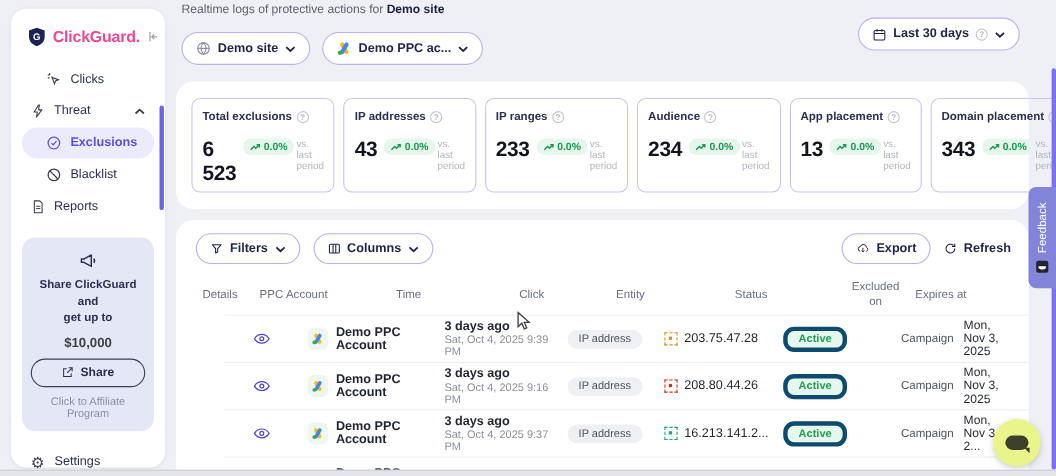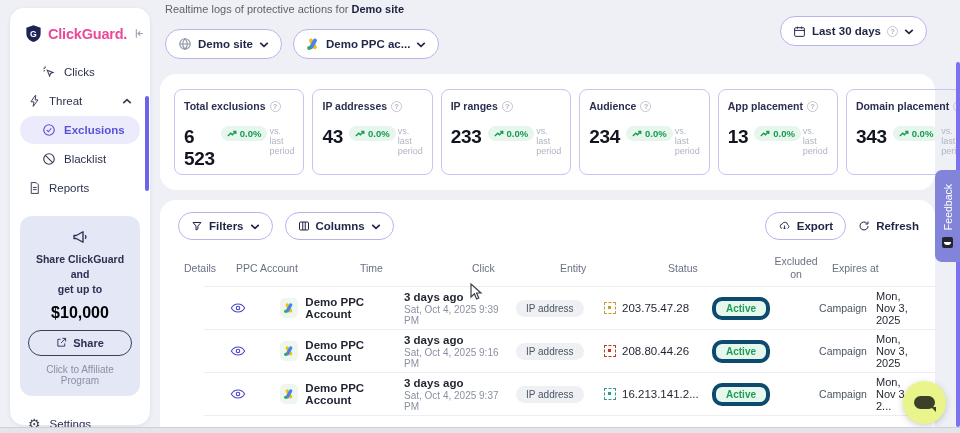--- a/index.html
+++ b/index.html
@@ -25,21 +25,21 @@
   .nav-item .chev { margin-left:auto; }
   .nav-sub { padding-left:22px; }
   .nav-item.active { background:#ecebfc; color:#5b51d8; font-weight:bold; }
   .side-scroll { position:absolute; right:1px; top:88px; width:4px; height:95px; background:#6d63e8; border-radius:2px; }
 
   .promo {
     margin-top:14px; background:#e4e7f6; border-radius:12px; padding:12px 8px 10px; text-align:center;
   }
   .promo .mega { display:flex; justify-content:center; margin-bottom:6px; }
   .promo-line { font-size:10.5px; font-weight:bold; color:#2b3050; line-height:1.45; }
-  .promo-amount { font-size:16px; font-weight:bold; color:#000000; margin:6px 0 8px; }
+  .promo-amount { font-size:12px; font-weight:bold; color:#404040; margin:6px 0 8px; }
   .share-btn {
     display:flex; align-items:center; justify-content:center; gap:6px; background:transparent;
     border:1px solid #3a3f55; border-radius:14px; height:26px; width:100%;
     font-size:11px; font-weight:bold; color:#2b3050; cursor:pointer;
     font-family:inherit;
   }
   .promo-footer { margin-top:8px; font-size:10px; color:#8a90a3; }
 
   .settings-row { display:flex; align-items:center; gap:9px; padding:9px 8px; margin-top:12px; font-size:11.5px; color:#2c3150; cursor:pointer; }
   .settings-row .gear-glyph { font-size:14px; color:#3a3f55; line-height:1; }

